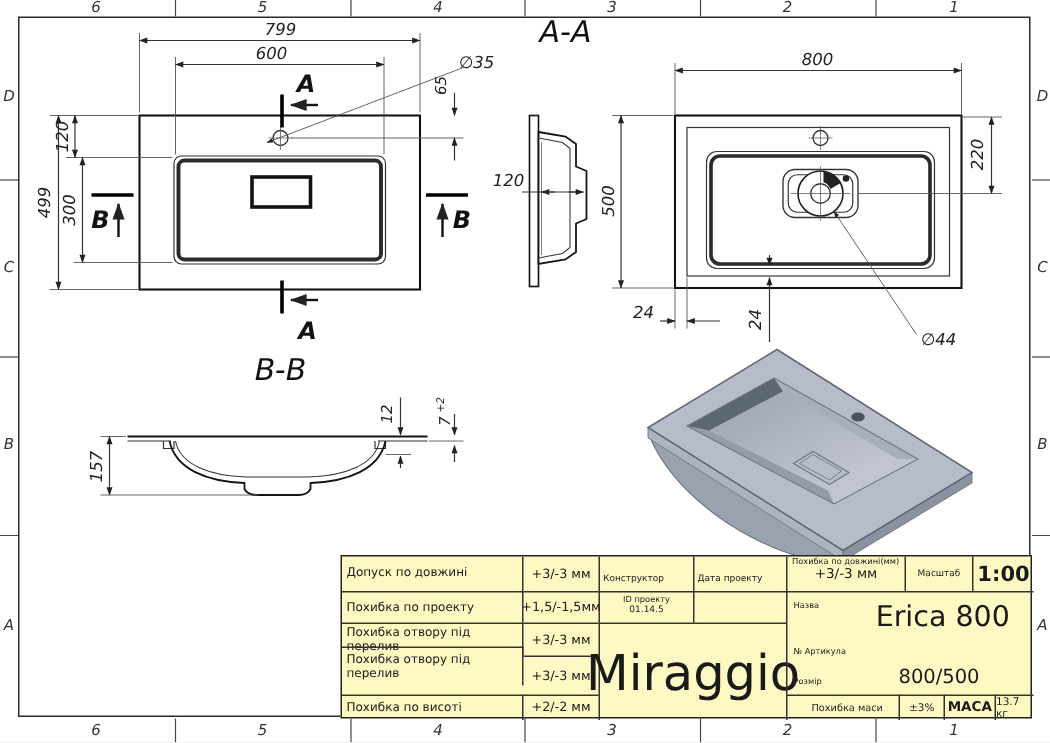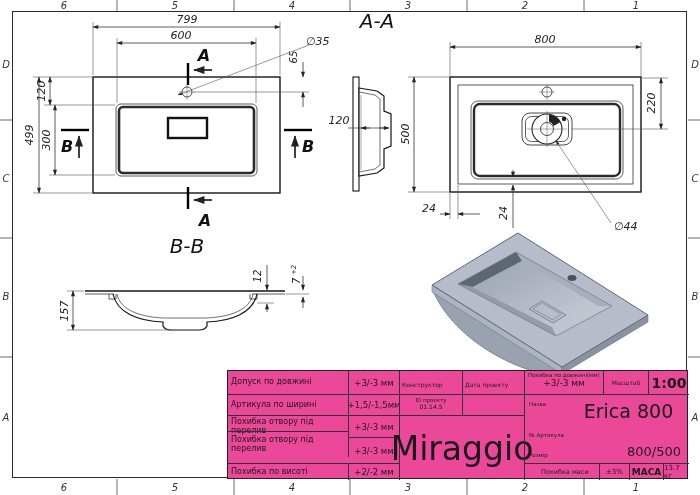--- a/index.html
+++ b/index.html
@@ -11,21 +11,21 @@
          font-size:10px;color:#333;line-height:10px;}
   .border-inner{position:absolute;left:12px;top:11px;width:675px;height:467px;
                 border:1.3px solid #2a2a2a;box-sizing:border-box;}
   svg text{font-family:"DejaVu Sans",sans-serif;}
   .dimt{font-style:italic;font-size:11px;fill:#222;}
   .dimts{font-style:italic;font-size:10px;fill:#222;}
   .sect{font-style:italic;font-weight:bold;font-size:16px;fill:#111;}
   .sech{font-style:italic;font-size:20px;fill:#111;}
   
   .tb{position:absolute;left:227px;top:370px;width:461px;height:109px;
-      border:1.2px solid #222;box-sizing:border-box;background:#ec4899;}
+      border:1.2px solid #222;box-sizing:border-box;background:#fef9c3;}
   .tb .cell{position:absolute;box-sizing:border-box;border-color:#333;border-style:solid;border-width:0;}
   .lbl{font-size:8px;line-height:1.1;display:flex;align-items:center;padding:1px 3px;}
   .val{font-size:8.5px;display:flex;align-items:center;justify-content:center;}
   .tiny{font-size:5.5px;color:#222;}
   .logo{font-size:33px;font-weight:400;letter-spacing:0px;display:flex;align-items:center;justify-content:center;}
 </style>
 </head>
 <body>
 
 <div class="sheet">
@@ -271,21 +271,21 @@
       <polygon points="529,309 553,323 566,315 542,301" fill="#b7bdc9" stroke="#707786" stroke-width="0.8"></polygon>
       <polygon points="533,309 553,320 561,314 542,303" fill="none" stroke="#707786" stroke-width="0.6"></polygon>
       <ellipse cx="572" cy="278" rx="4.5" ry="3" fill="#49505e"></ellipse>
     </g>
   </svg>
 
   <div class="tb">
 
     <div class="cell lbl" style="left:0;top:0;width:121px;height:23px;border-right-width:1px">Допуск по довжині</div>
     <div class="cell val" style="left:121px;top:0;width:50px;height:23px">+3/-3 мм</div>
-    <div class="cell lbl" style="left:0;top:23px;width:121px;height:21px;border-top-width:1px;border-right-width:1px">Артикула по ширині</div>
+    <div class="cell lbl" style="left:0;top:23px;width:121px;height:21px;border-top-width:1px;border-right-width:1px">Похибка по проекту</div>
     <div class="cell val" style="left:121px;top:23px;width:50px;height:21px;border-top-width:1px">+1,5/-1,5мм</div>
     <div class="cell lbl" style="left:0;top:44px;width:121px;height:22px;border-top-width:1px;border-right-width:1px">Похибка отвору під перелив</div>
     <div class="cell val" style="left:121px;top:44px;width:50px;height:22px;border-top-width:1px">+3/-3 мм</div>
     <div class="cell lbl" style="left:0;top:60px;width:121px;height:26px;border-top-width:1px;border-right-width:1px">Похибка отвору під перелив</div>
     <div class="cell val" style="left:121px;top:66px;width:50px;height:26px;border-top-width:1px">+3/-3 мм</div>
     <div class="cell lbl" style="left:0;top:92px;width:121px;height:17px;border-top-width:1px;border-right-width:1px">Похибка по висоті</div>
     <div class="cell val" style="left:121px;top:92px;width:50px;height:17px;border-top-width:1px">+2/-2 мм</div>
 
     <div class="cell" style="left:171px;top:0;width:63px;height:23px;border-left-width:1px;padding:1px 2px">
       <span class="tiny" style="font-size:6px">Конструктор</span>
@@ -307,21 +307,21 @@
     <div class="cell" style="left:375px;top:0;width:45px;height:23px;border-left-width:1px;display:flex;align-items:center;justify-content:center">
       <span class="tiny" style="font-size:6px">Масштаб</span>
     </div>
     <div class="cell" style="left:420px;top:0;width:41px;height:23px;border-left-width:1px;display:flex;align-items:center;justify-content:center;font-size:14px;font-weight:bold">1:00</div>
 
     <div class="cell" style="left:296px;top:23px;width:165px;height:69px;border-left-width:1px;border-top-width:1px">
       <div class="tiny" style="position:absolute;left:4px;top:6px">Назва</div>
       <div style="position:absolute;left:46px;top:5px;width:115px;text-align:center;font-size:19px">Erica 800</div>
       <div class="tiny" style="position:absolute;left:4px;top:37px">№ Артикула</div>
       <div class="tiny" style="position:absolute;left:4px;top:57px">Розмір</div>
-      <div style="position:absolute;left:46px;top:49px;width:110px;text-align:right;font-size:13px">800/500</div>
+      <div style="position:absolute;left:46px;top:49px;width:110px;text-align:center;font-size:13px">800/500</div>
     </div>
 
     <div class="cell" style="left:296px;top:92px;width:75px;height:17px;border-left-width:1px;border-top-width:1px;display:flex;align-items:center;padding-left:16px">
       <span class="tiny" style="font-size:6.5px">Похибка маси</span>
     </div>
     <div class="cell" style="left:371px;top:92px;width:30px;height:17px;border-left-width:1px;border-top-width:1px;display:flex;align-items:center;justify-content:center;font-size:7px">±3%</div>
     <div class="cell" style="left:401px;top:92px;width:34px;height:17px;border-left-width:1px;border-top-width:1px;display:flex;align-items:center;justify-content:center;font-size:9px;font-weight:bold">МАСА</div>
     <div class="cell" style="left:435px;top:92px;width:26px;height:17px;border-left-width:1px;border-top-width:1px;display:flex;align-items:center;justify-content:center;font-size:7px">13.7 кг</div>
   </div>
 </div>

